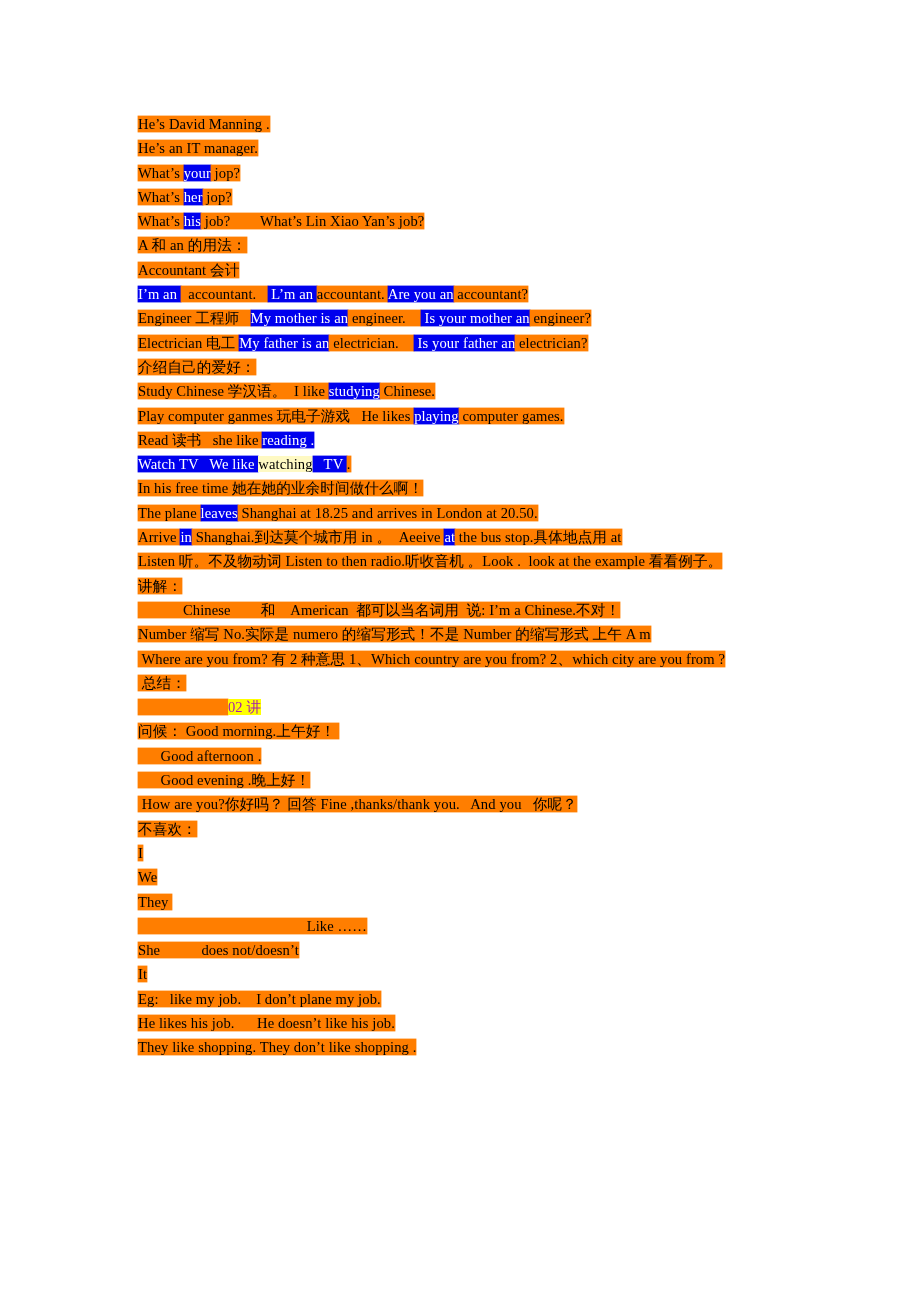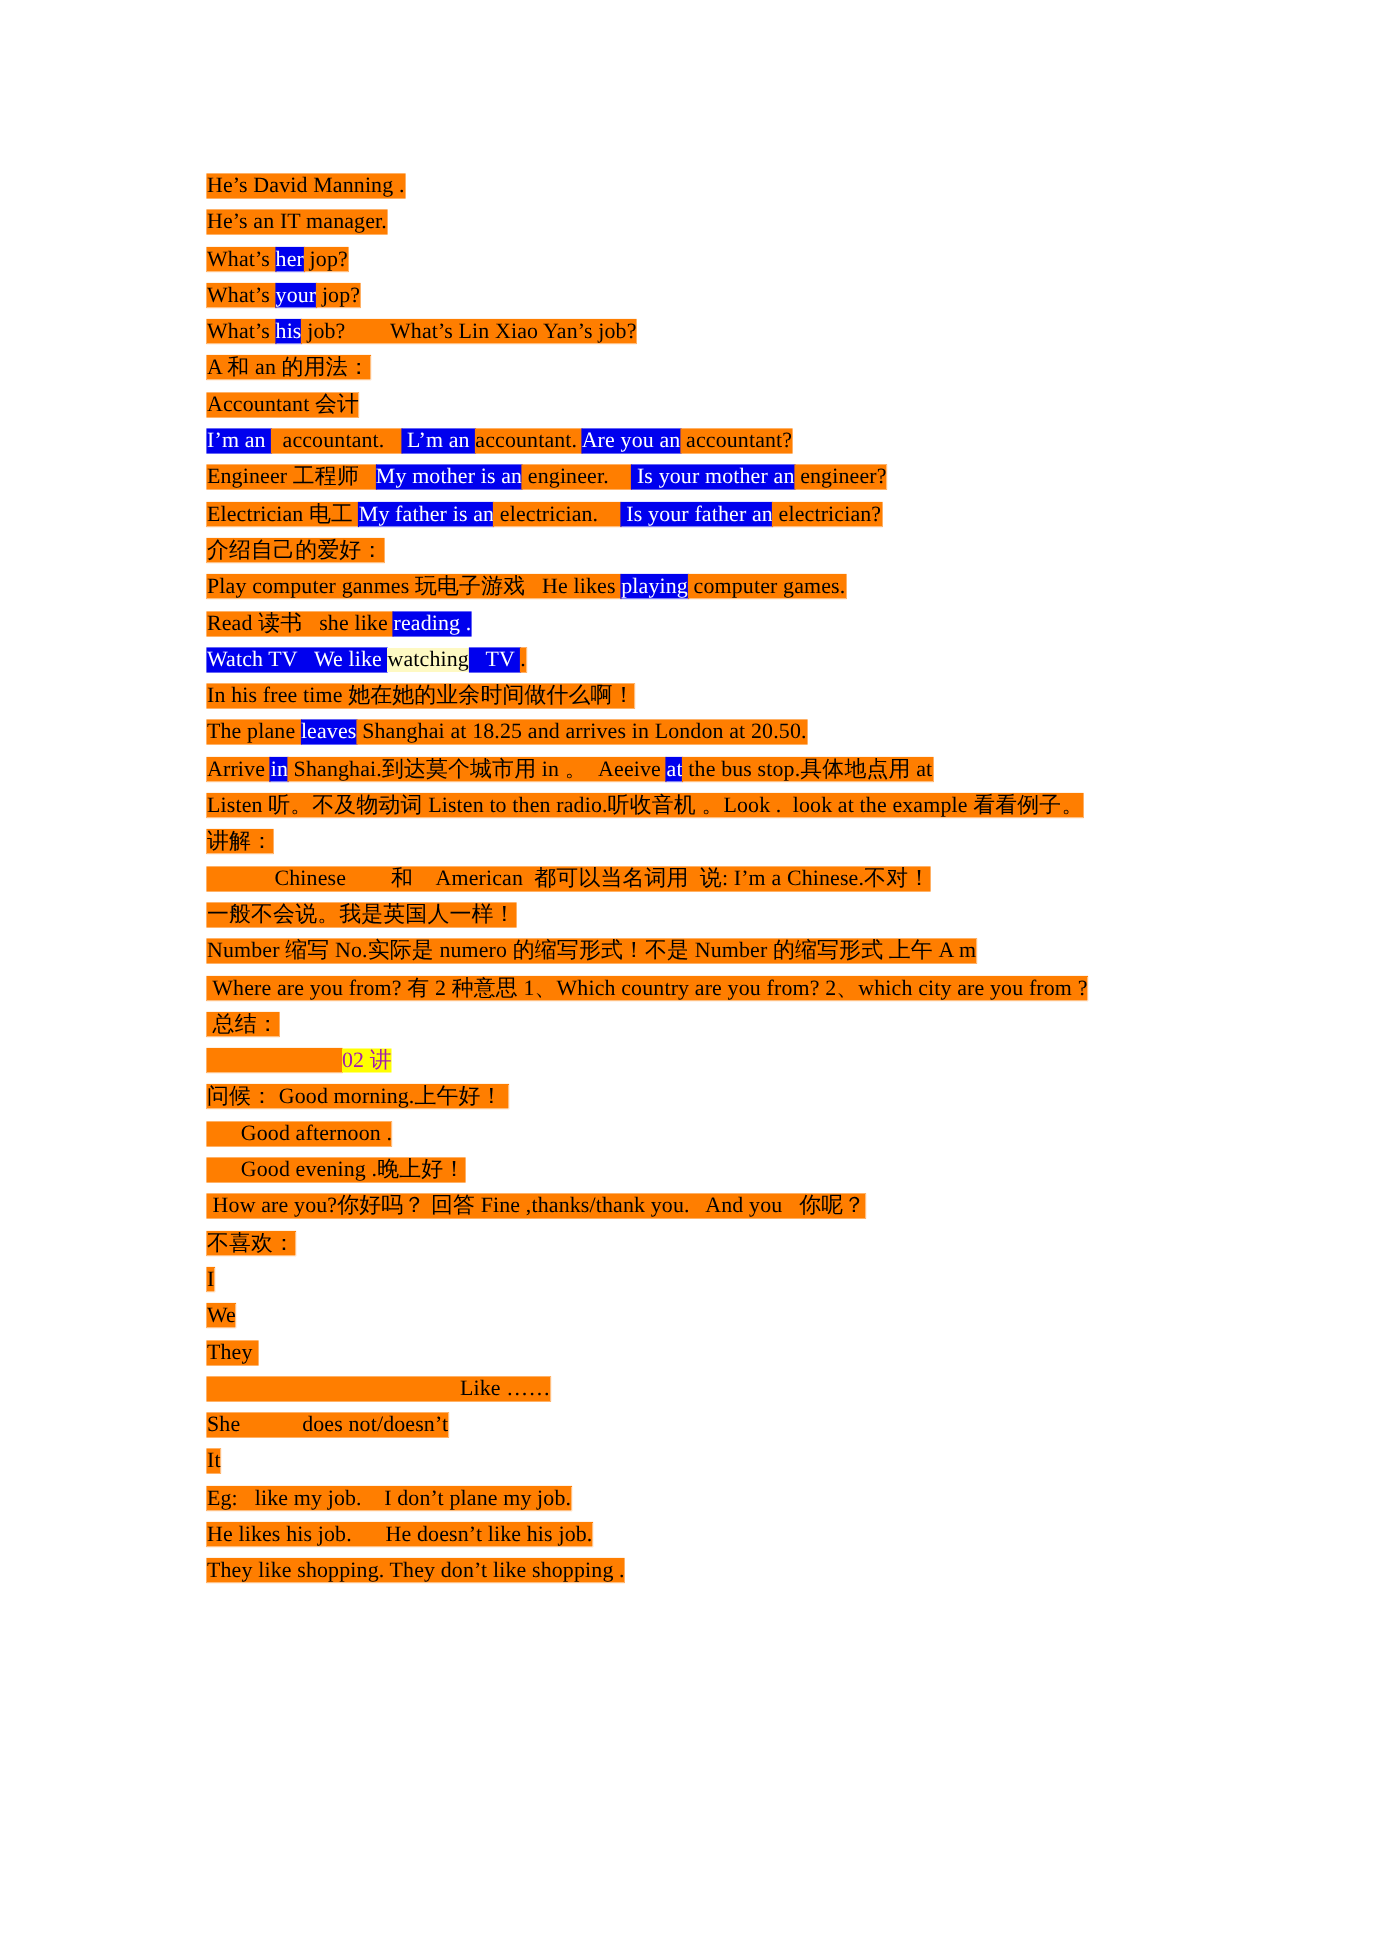--- a/index.html
+++ b/index.html
@@ -55,39 +55,39 @@
   }
   .sp { white-space: pre; }
 </style>
 </head>
 <body>
 
 <div id="page">
   <div id="doc">
       <div class="line"><span class="hl-o sp">He’s David Manning .</span></div>
       <div class="line"><span class="hl-o sp">He’s an IT manager.</span></div>
+      <div class="line"><span class="hl-o sp">What’s </span><span class="hl-b sp">your</span><span class="hl-o sp"> jop?</span></div>
       <div class="line"><span class="hl-o sp">What’s </span><span class="hl-b sp">her</span><span class="hl-o sp"> jop?</span></div>
-      <div class="line"><span class="hl-o sp">What’s </span><span class="hl-b sp">your</span><span class="hl-o sp"> jop?</span></div>
       <div class="line"><span class="hl-o sp">What’s </span><span class="hl-b sp">his</span><span class="hl-o sp"> job?        What’s Lin Xiao Yan’s job?</span></div>
       <div class="line"><span class="hl-o sp">A 和 an 的用法：</span></div>
       <div class="line"><span class="hl-o sp">Accountant 会计</span></div>
       <div class="line"><span class="hl-b sp">I’m an </span><span class="hl-o sp">  accountant.   </span><span class="hl-b sp"> L’m an </span><span class="hl-o sp">accountant. </span><span class="hl-b sp">Are you an</span><span class="hl-o sp"> accountant?</span></div>
       <div class="line"><span class="hl-o sp">Engineer 工程师   </span><span class="hl-b sp">My mother is an</span><span class="hl-o sp"> engineer.    </span><span class="hl-b sp"> Is your mother an</span><span class="hl-o sp"> engineer?</span></div>
       <div class="line"><span class="hl-o sp">Electrician 电工 </span><span class="hl-b sp">My father is an</span><span class="hl-o sp"> electrician.    </span><span class="hl-b sp"> Is your father an</span><span class="hl-o sp"> electrician?</span></div>
       <div class="line"><span class="hl-o sp">介绍自己的爱好：</span></div>
+      <div class="line"><span class="hl-o sp">Study Chinese 学汉语。  I like </span><span class="hl-b sp">studying</span><span class="hl-o sp"> Chinese.</span></div>
       <div class="line"><span class="hl-o sp">Play computer ganmes 玩电子游戏   He likes </span><span class="hl-b sp">playing</span><span class="hl-o sp"> computer games.</span></div>
       <div class="line"><span class="hl-o sp">Read 读书   she like </span><span class="hl-b sp">reading .</span></div>
       <div class="line"><span class="hl-b sp">Watch TV   We like </span><span class="hl-ob sp">watching</span><span class="hl-b sp">   TV </span><span class="hl-o sp">.</span></div>
       <div class="line"><span class="hl-o sp">In his free time 她在她的业余时间做什么啊！</span></div>
       <div class="line"><span class="hl-o sp">The plane </span><span class="hl-b sp">leaves</span><span class="hl-o sp"> Shanghai at 18.25 and arrives in London at 20.50.</span></div>
       <div class="line"><span class="hl-o sp">Arrive </span><span class="hl-b sp">in</span><span class="hl-o sp"> Shanghai.到达莫个城市用 in 。  Aeeive </span><span class="hl-b sp">at</span><span class="hl-o sp"> the bus stop.具体地点用 at</span></div>
       <div class="line"><span class="hl-o sp">Listen 听。不及物动词 Listen to then radio.听收音机 。Look .  look at the example 看看例子。</span></div>
       <div class="line"><span class="hl-o sp">讲解：</span></div>
       <div class="line"><span class="hl-o sp">            Chinese        和    American  都可以当名词用  说: I’m a Chinese.不对！</span></div>
-      <div class="line"><span class="hl-o sp">一般不会说。我是英国人一样！</span></div>
       <div class="line"><span class="hl-o sp">Number 缩写 No.实际是 numero 的缩写形式！不是 Number 的缩写形式 上午 A m</span></div>
       <div class="line"><span class="hl-o sp"> Where are you from? 有 2 种意思 1、Which country are you from? 2、which city are you from ?</span></div>
       <div class="line"><span class="hl-o sp"> 总结：</span></div>
       <div class="line"><span class="hl-o sp">                        </span><span class="hl-y sp">02 讲</span></div>
       <div class="line"><span class="hl-o sp">问候： Good morning.上午好！ </span></div>
       <div class="line"><span class="hl-o sp">      Good afternoon .</span></div>
       <div class="line"><span class="hl-o sp">      Good evening .晚上好！</span></div>
       <div class="line"><span class="hl-o sp"> How are you?你好吗？ 回答 Fine ,thanks/thank you.   And you   你呢？</span></div>
       <div class="line"><span class="hl-o sp">不喜欢：</span></div>
       <div class="line"><span class="hl-o sp">I</span></div>

